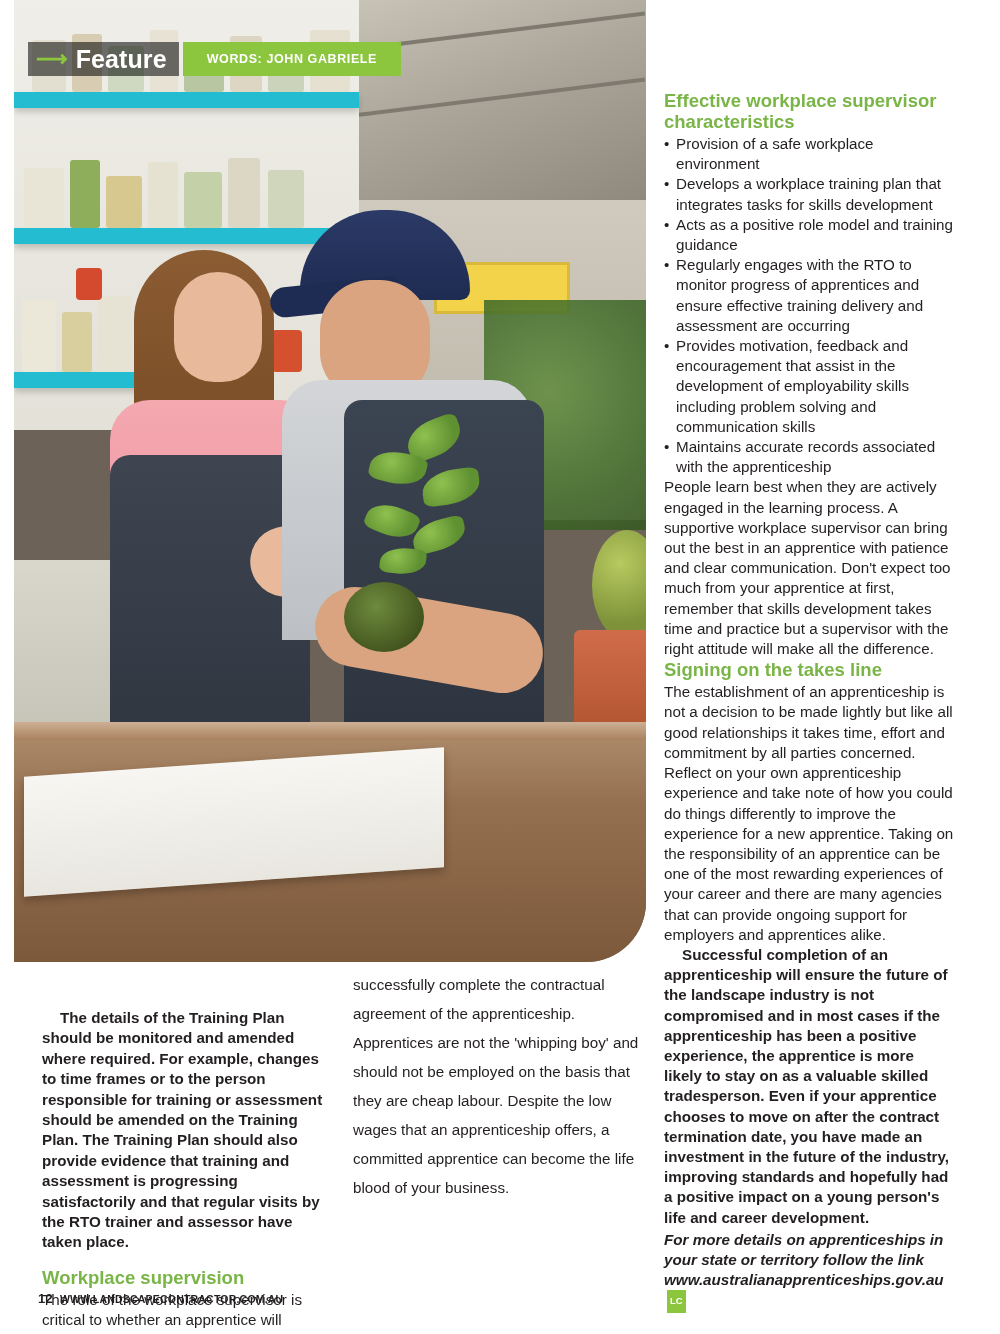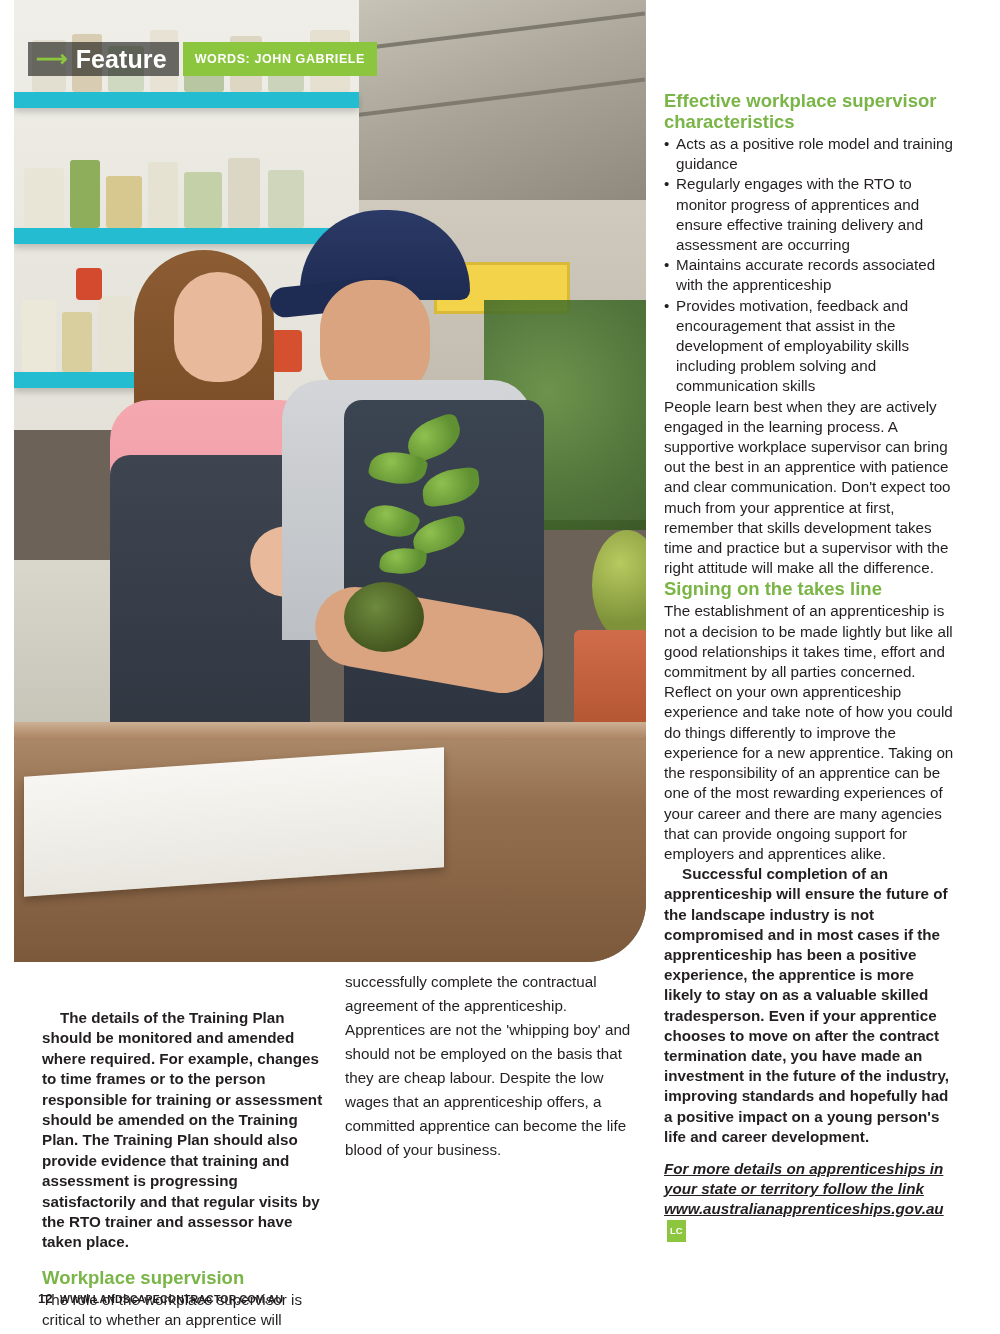--- a/index.html
+++ b/index.html
@@ -207,21 +207,21 @@
     color: #8cc63e;
     font-size: 22px;
     margin-right: 8px;
     line-height: 1;
   }
   .words-chip {
     display: flex;
     align-items: center;
     background: #8cc63e;
     color: #ffffff;
-    padding: 0 12px;
+    padding: 0 24px;
     font-size: 12.5px;
     font-weight: 700;
     letter-spacing: .6px;
     margin-left: 4px;
   }
 
   
   .col-right {
     position: absolute;
     left: 664px;
@@ -254,22 +254,21 @@
     top: 0;
   }
   .para {
     margin: 0;
   }
   .para-indent { text-indent: 18px; font-weight: bold; }
   .gap-head { margin-top: 14px; }
   .link-note {
     font-style: italic;
     font-weight: 700;
-    margin-top: 12px;
-    text-decoration: underline;
+    margin-top: 2px;
   }
   .lc-mark {
     display: inline-block;
     background: #8cc63e;
     color: #ffffff;
     font-size: 9.5px;
     font-weight: 700;
     font-style: normal;
     padding: 1px 3px;
     vertical-align: 2px;
@@ -280,25 +279,25 @@
   .col-a {
     position: absolute;
     left: 42px;
     top: 1008px;
     width: 290px;
     font-size: 15.2px;
     line-height: 20.4px;
   }
   .col-b {
     position: absolute;
-    left: 345px;
+    left: 353px;
     top: 970px;
     width: 290px;
     font-size: 15.2px;
-    line-height: 24px;
+    line-height: 29px;
   }
   .col-a h2.section-head,
   .col-b h2.section-head { margin-top: 14px; }
 
   
   .footer {
     position: absolute;
     left: 38px;
     bottom: 28px;
     font-size: 10.5px;
@@ -386,24 +385,26 @@
         <span class="arrow-icon">⟶</span>
         <span>Feature</span>
       </div>
       <div class="words-chip">WORDS: JOHN GABRIELE</div>
     </div>
   </div>
 
   <div class="col-right">
     <h2 class="section-head">Effective workplace supervisor characteristics</h2>
     <ul class="bullets">
+      <li>Provision of a safe workplace environment</li>
+      <li>Develops a workplace training plan that integrates tasks for skills development</li>
       <li>Acts as a positive role model and training guidance</li>
       <li>Regularly engages with the RTO to monitor progress of apprentices and ensure effective training delivery and assessment are occurring</li>
+      <li>Provides motivation, feedback and encouragement that assist in the development of employability skills including problem solving and communication skills</li>
       <li>Maintains accurate records associated with the apprenticeship</li>
-      <li>Provides motivation, feedback and encouragement that assist in the development of employability skills including problem solving and communication skills</li>
     </ul>
     <p class="para">People learn best when they are actively engaged in the learning process. A supportive workplace supervisor can bring out the best in an apprentice with patience and clear communication. Don't expect too much from your apprentice at first, remember that skills development takes time and practice but a supervisor with the right attitude will make all the difference.</p>
     <h2 class="section-head gap-head">Signing on the takes line</h2>
     <p class="para">The establishment of an apprenticeship is not a decision to be made lightly but like all good relationships it takes time, effort and commitment by all parties concerned. Reflect on your own apprenticeship experience and take note of how you could do things differently to improve the experience for a new apprentice. Taking on the responsibility of an apprentice can be one of the most rewarding experiences of your career and there are many agencies that can provide ongoing support for employers and apprentices alike.</p>
     <p class="para para-indent">Successful completion of an apprenticeship will ensure the future of the landscape industry is not compromised and in most cases if the apprenticeship has been a positive experience, the apprentice is more likely to stay on as a valuable skilled tradesperson. Even if your apprentice chooses to move on after the contract termination date, you have made an investment in the future of the industry, improving standards and hopefully had a positive impact on a young person's life and career development.</p>
     <p class="link-note"><span>For more details on apprenticeships in your state or territory follow the link www.australianapprenticeships.gov.au</span><span class="lc-mark">LC</span></p>
   </div>
 
   <div class="col-a">
     <p class="para para-indent">The details of the Training Plan should be monitored and amended where required. For example, changes to time frames or to the person responsible for training or assessment should be amended on the Training Plan. The Training Plan should also provide evidence that training and assessment is progressing satisfactorily and that regular visits by the RTO trainer and assessor have taken place.</p>

